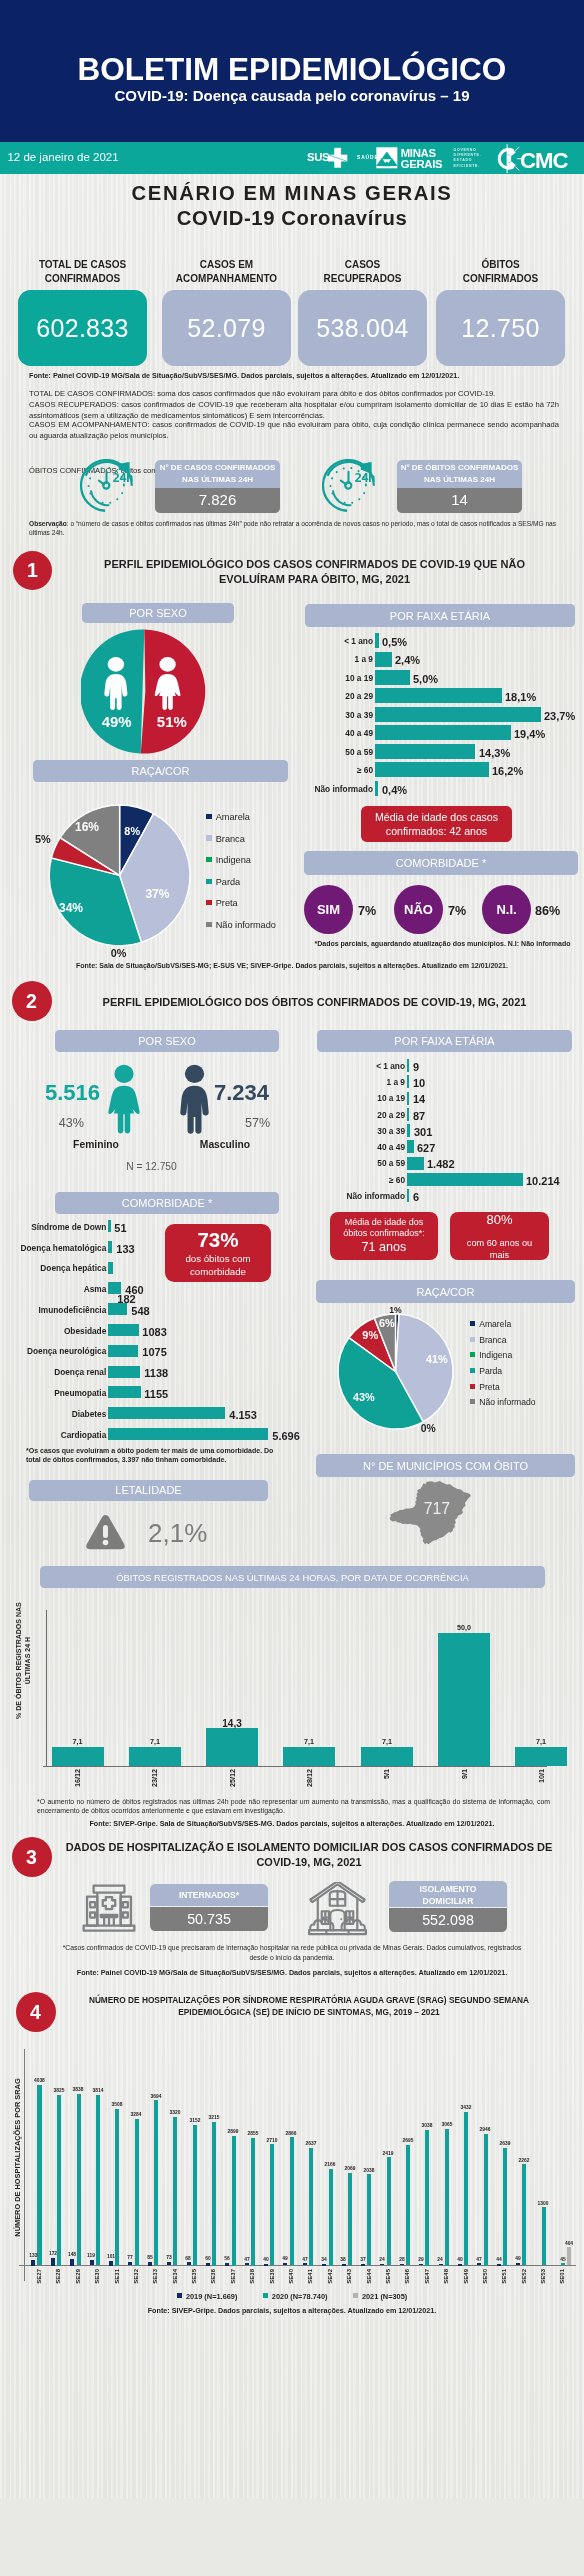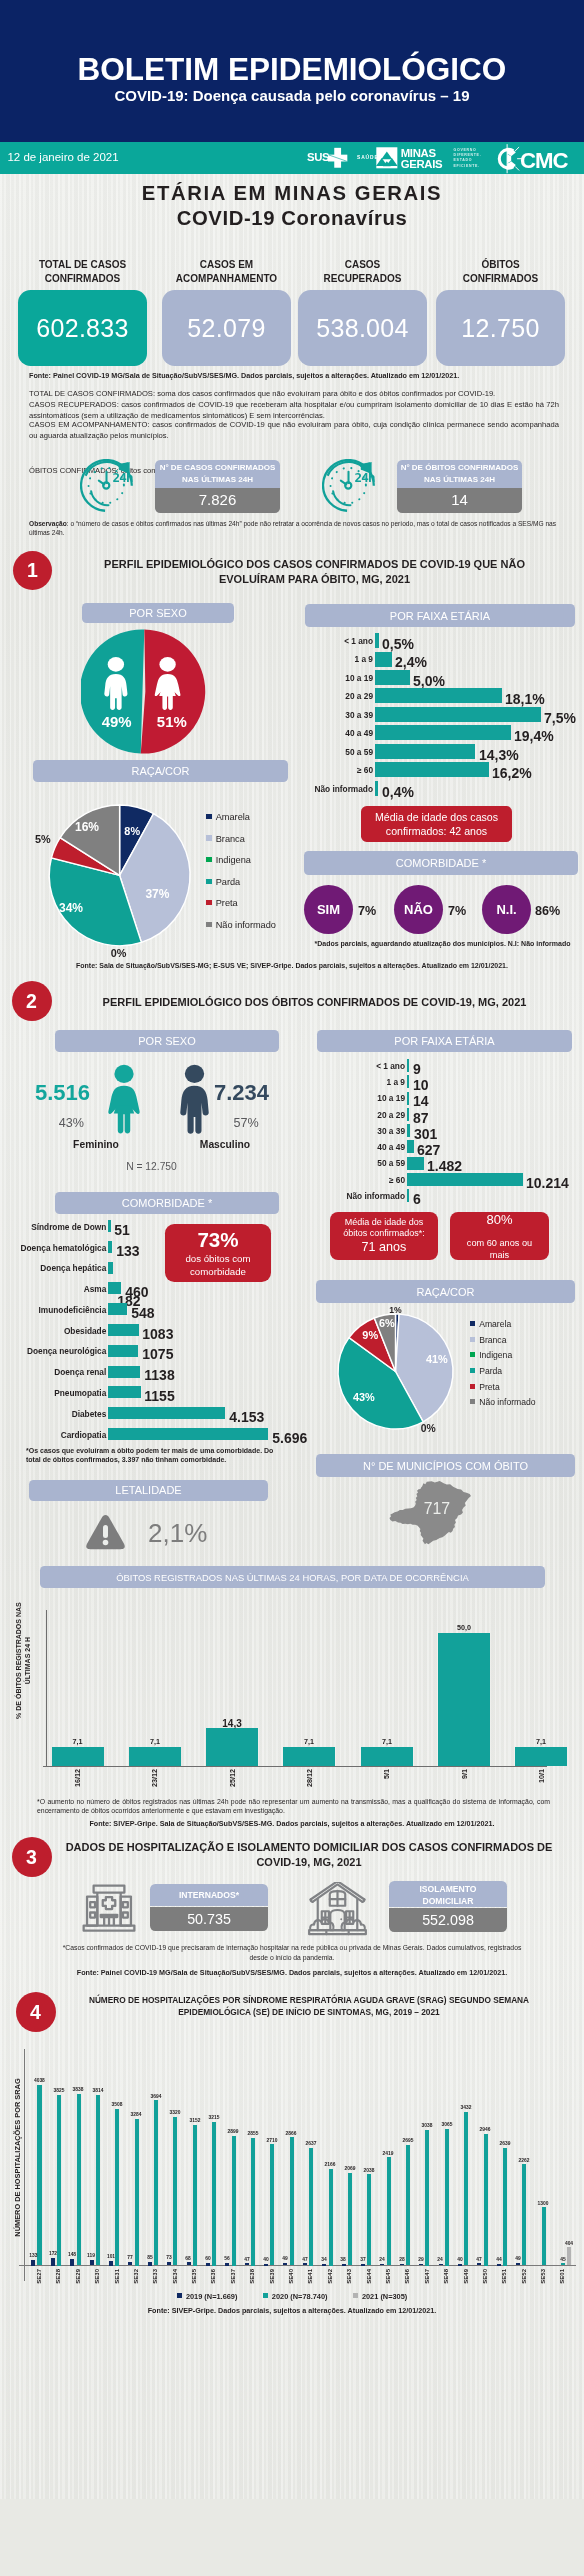--- a/index.html
+++ b/index.html
@@ -55,21 +55,21 @@
   .seccirc { width:32px; height:32px; border-radius:50%; background:#be1e2d; color:#fff;
              font-size:19.5px; font-weight:bold; display:flex; align-items:center; justify-content:center; }
   .sectitle { font-size:11px; font-weight:bold; color:#231f20; text-align:center; line-height:1.35;}
 
   
   .banner { background:#a9b4cf; color:#fff; border-radius:4.6px; text-align:center;
             font-size:11px; display:flex; align-items:center; justify-content:center; }
 
   
   .bar-lbl { font-size:8.3px; font-weight:bold; color:#231f20; text-align:right; }
-  .bar-val { font-size:14px; font-weight:bold; color:#231f20; }
+  .bar-val { font-size:11px; font-weight:bold; color:#231f20; }
   .bar { background:#12a19a; }
 
   .red-box { background:#be1e2d; color:#fff; border-radius:5.7px; text-align:center;
              display:flex; flex-direction:column; align-items:center; justify-content:center;}
   .red-circ { background:#701a75; color:#fff; border-radius:50%; display:flex;
               align-items:center; justify-content:center; font-weight:bold; }
   .legsq { width:5.2px; height:5.2px; display:inline-block; margin-right:4px; vertical-align:0.6px;}
 
   
   .srag-val { font-size:4.9px; font-weight:bold; color:#231f20; position:absolute; text-align:center;}
@@ -122,21 +122,21 @@
     <line x1="33.5" y1="14" x2="40.5" y2="7"></line>
     <line x1="33.5" y1="41" x2="40.5" y2="48"></line>
   </g>
   <path d="M32 11.3 A19 19 0 1 0 32 43.7 L27.5 39.5 A13.3 13.3 0 1 1 27.5 15.5 Z" fill="#ffffff"></path>
   <path d="M19.5 8.5 A19 19 0 0 1 34.7 16.6 L26.5 23.2 A10.7 10.7 0 0 0 19.5 19.2 Z" fill="#ffffff"></path>
   <path d="M19.5 46.5 A19 19 0 0 0 34.7 38.4 L26.5 31.8 A10.7 10.7 0 0 1 19.5 35.8 Z" fill="#ffffff"></path>
   <path d="M19.5 19.2 L26.6 23.3 L26.6 31.7 L19.5 35.8 Z" fill="#ffffff"></path>
   <text x="42" y="43.5" font-family="Liberation Sans, sans-serif" font-size="39" font-weight="bold" fill="#ffffff" letter-spacing="-1.8">CMC</text>
 </svg>
 
-<div class="abs ctr" id="sc-t1">ETÁRIA EM MINAS GERAIS</div>
+<div class="abs ctr" id="sc-t1">CENÁRIO EM MINAS GERAIS</div>
 <div class="abs ctr" id="sc-t2">COVID-19 Coronavírus</div>
 
 <div class="abs stat-lbl" style="left:18px; top:258px; width:129px;">TOTAL DE CASOS<br>CONFIRMADOS</div>
 <div class="abs stat-box" style="left:18px; top:290px; width:129px; height:76px; background:#0aa79a; border-radius:12.6px;">602.833</div>
 
 <div class="abs stat-lbl" style="left:162px; top:258px; width:129px;">CASOS EM<br>ACOMPANHAMENTO</div>
 <div class="abs stat-box" style="left:162px; top:290px; width:129px; height:76px; background:#a9b4cf; border-radius:12.6px;">52.079</div>
 
 <div class="abs stat-lbl" style="left:298px; top:258px; width:129px;">CASOS<br>RECUPERADOS</div>
 <div class="abs stat-box" style="left:298px; top:290px; width:129px; height:76px; background:#a9b4cf; border-radius:12.6px;">538.004</div>
@@ -242,21 +242,21 @@
     <div class="bar" style="position:absolute;left:78px;top:18.5px;width:17px;height:15px;"></div>
     <div class="bar-val" style="position:absolute;left:98px;top:21.4px;">2,4%</div>
     <div class="bar-lbl" style="position:absolute;left:0;top:40px;width:76px;">10 a 19</div>
     <div class="bar" style="position:absolute;left:78px;top:37px;width:35px;height:15px;"></div>
     <div class="bar-val" style="position:absolute;left:116px;top:40px;">5,0%</div>
     <div class="bar-lbl" style="position:absolute;left:0;top:58px;width:76px;">20 a 29</div>
     <div class="bar" style="position:absolute;left:78px;top:55px;width:127px;height:15px;"></div>
     <div class="bar-val" style="position:absolute;left:208px;top:58px;">18,1%</div>
     <div class="bar-lbl" style="position:absolute;left:0;top:77px;width:76px;">30 a 39</div>
     <div class="bar" style="position:absolute;left:78px;top:74px;width:166px;height:15px;"></div>
-    <div class="bar-val" style="position:absolute;left:247px;top:77px;">7,5%</div>
+    <div class="bar-val" style="position:absolute;left:247px;top:77px;">23,7%</div>
     <div class="bar-lbl" style="position:absolute;left:0;top:95px;width:76px;">40 a 49</div>
     <div class="bar" style="position:absolute;left:78px;top:92px;width:136px;height:15px;"></div>
     <div class="bar-val" style="position:absolute;left:217px;top:95px;">19,4%</div>
     <div class="bar-lbl" style="position:absolute;left:0;top:114px;width:76px;">50 a 59</div>
     <div class="bar" style="position:absolute;left:78px;top:111px;width:100px;height:15px;"></div>
     <div class="bar-val" style="position:absolute;left:182px;top:114px;">14,3%</div>
     <div class="bar-lbl" style="position:absolute;left:0;top:132px;width:76px;">≥ 60</div>
     <div class="bar" style="position:absolute;left:78px;top:129px;width:114px;height:15px;"></div>
     <div class="bar-val" style="position:absolute;left:195px;top:132px;">16,2%</div>
     <div class="bar-lbl" style="position:absolute;left:0;top:151px;width:76px;">Não informado</div>
@@ -280,32 +280,32 @@
 
 <div class="abs banner" style="left:55px; top:1030px; width:224px; height:22.3px; z-index:1;">POR SEXO</div>
 
 <svg class="abs" style="left:107px; top:1064px; width:34px; height:72px; z-index:1;" viewBox="0 0 60 126">
   <g fill="#13a69c">
     <ellipse cx="30" cy="17" rx="17" ry="16"></ellipse>
     <path d="M30 38 C14 38 10 47 7 62 L2.5 83 C1.5 87.5 5 89.5 8.5 86 L16 78 L16 85 L19 85 L19 117 C19 124 28.8 124 28.8 117 L28.8 88 L31.2 88 L31.2 117 C31.2 124 41 124 41 117 L41 85 L44 85 L44 78 L51.5 86 C55 89.5 58.5 87.5 57.5 83 L53 62 C50 47 46 38 30 38 Z"></path>
     <path d="M16.5 73 L43.5 73 L48 87 L12 87 Z"></path>
   </g>
 </svg>
-<div class="abs bold" style="left:24px; top:1080px; width:66px; text-align:right; font-size:22px; color:#13a69c; z-index:1;">5.516</div>
+<div class="abs bold" style="left:34px; top:1080px; width:66px; text-align:right; font-size:22px; color:#13a69c; z-index:1;">5.516</div>
 <div class="abs" style="left:34px; top:1116px; width:50px; text-align:right; font-size:12.6px; color:#58585b; z-index:1;">43%</div>
 <div class="abs bold" style="left:60px; top:1139px; width:72px; text-align:center; font-size:10.3px; color:#231f20; z-index:1;">Feminino</div>
 
 <svg class="abs" style="left:178px; top:1064px; width:33px; height:72px; z-index:1;" viewBox="0 0 58 126">
   <g fill="#34495e">
     <ellipse cx="29" cy="17" rx="17" ry="16"></ellipse>
     <path d="M29 38 C13 38 7.5 48 6 63 L4 85 C3.5 91.5 14 92.5 14.7 86 L16.7 68 L16.7 88 L16.7 117 C16.7 124 27.5 124 27.5 117 L27.5 93 L30.5 93 L30.5 117 C30.5 124 41.3 124 41.3 117 L41.3 88 L41.3 68 L43.3 86 C44 92.5 54.5 91.5 54 85 L52 63 C50.5 48 45 38 29 38 Z"></path>
   </g>
 </svg>
 <div class="abs bold" style="left:214px; top:1080px; width:66px; text-align:left; font-size:22px; color:#34495e; z-index:1;">7.234</div>
-<div class="abs" style="left:221px; top:1116px; width:50px; text-align:center; font-size:12.6px; color:#58585b; z-index:1;">57%</div>
+<div class="abs" style="left:245px; top:1116px; width:50px; text-align:left; font-size:12.6px; color:#58585b; z-index:1;">57%</div>
 <div class="abs bold" style="left:189px; top:1139px; width:72px; text-align:center; font-size:10.3px; color:#231f20; z-index:1;">Masculino</div>
 <div class="abs" style="left:103px; top:1161px; width:97px; text-align:center; font-size:10.3px; color:#58585b; z-index:1;">N = 12.750</div>
 
 <div class="abs banner" style="left:317px; top:1030px; width:255px; height:22.3px; z-index:1;">POR FAIXA ETÁRIA</div>
 <div class="abs" id="s2-faixa" style="left:305px; top:1059px; width:269px; height:155px; z-index:1;">
     <div class="bar-lbl" style="position:absolute;left:0;top:1.7px;width:100px;">&lt; 1 ano</div>
     <div class="bar" style="position:absolute;left:102px;top:0px;width:2.3px;height:12.6px;"></div>
     <div class="bar-val" style="position:absolute;left:108px;top:1.7px;">9</div>
     <div class="bar-lbl" style="position:absolute;left:0;top:18px;width:100px;">1 a 9</div>
     <div class="bar" style="position:absolute;left:102px;top:16.3px;width:2.3px;height:12.6px;"></div>

